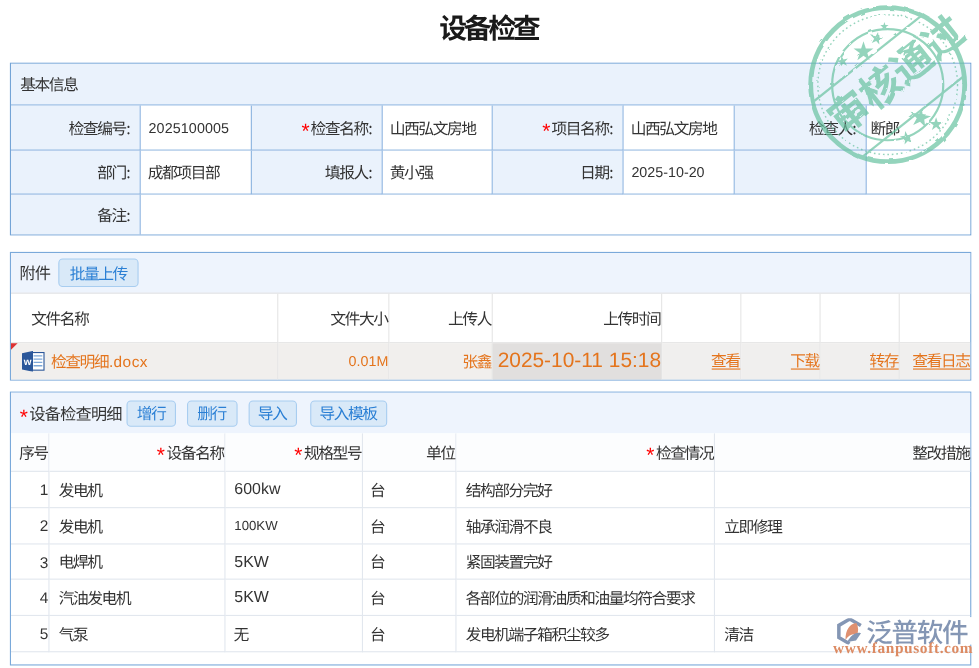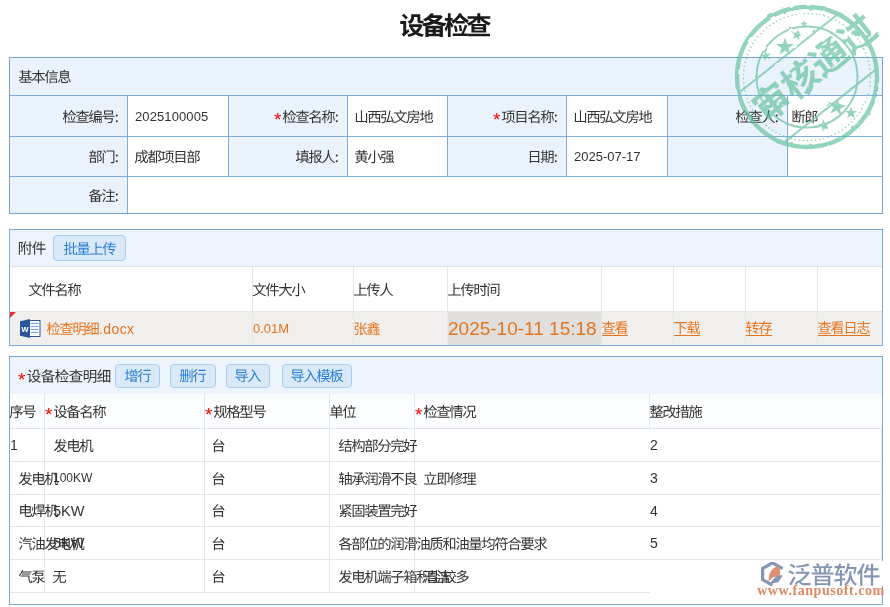--- a/index.html
+++ b/index.html
@@ -5,21 +5,21 @@
 #page{position:relative;width:890px;height:607px}
 .abs{position:absolute}
 .sec{position:absolute;left:9px;width:874px;border:1px solid #7aa9da;background:#fff}
 .flex{display:flex;align-items:center}
 .bar{background:#eef4fd;display:flex;align-items:center}
 .btn{background:#d9e9f8;border:1px solid #a8cdf0;border-radius:4px;display:flex;align-items:center;justify-content:center}
 .grid{display:grid}
 .cell{display:flex;align-items:center}
 .lbl{background:#eaf2fc;justify-content:flex-end;padding-right:8px}
 .val{background:#fff;justify-content:flex-start;padding-left:7px;color:#333;font-size:13px}
-.ctr{justify-content:flex-start}
+.ctr{justify-content:flex-end}
 .ast{color:#f00;font-size:19px;position:relative;top:4px;margin-right:2px;font-family:"Liberation Sans",sans-serif}
 .org{color:#e4741c;font-size:13px}
 .und{border-bottom:1px solid #e4741c;display:flex;align-items:center;padding-bottom:1px}
 </style></head><body>
 <div id="page">
 <svg width="0" height="0" style="position:absolute">
       <defs>
         <path id="b5907" d="M640 -666C599 -630 550 -599 494 -571C433 -598 381 -628 341 -662L346 -666ZM360 -854C306 -770 207 -680 59 -618C85 -598 122 -556 139 -528C180 -549 218 -571 253 -595C286 -567 322 -542 360 -519C255 -485 137 -462 17 -449C37 -422 60 -370 69 -338L148 -350V90H273V61H709V89H840V-355H174C288 -377 398 -408 497 -451C621 -401 764 -367 913 -350C928 -382 961 -434 986 -461C861 -472 739 -492 632 -523C716 -578 787 -645 836 -728L757 -775L737 -769H444C460 -788 474 -808 488 -828ZM273 -105H434V-41H273ZM273 -198V-252H434V-198ZM709 -105V-41H558V-105ZM709 -198H558V-252H709Z"></path>
         <path id="b5ba1" d="M413 -828C423 -806 434 -779 442 -755H71V-567H191V-640H803V-567H928V-755H587C577 -784 554 -829 539 -862ZM245 -254H436V-180H245ZM245 -353V-426H436V-353ZM750 -254V-180H561V-254ZM750 -353H561V-426H750ZM436 -615V-529H130V-30H245V-76H436V88H561V-76H750V-35H871V-529H561V-615Z"></path>
         <path id="b67e5" d="M324 -220H662V-169H324ZM324 -346H662V-296H324ZM61 -44V61H940V-44ZM437 -850V-738H53V-634H321C244 -557 135 -491 24 -455C49 -432 84 -388 101 -360C136 -374 171 -391 205 -410V-90H788V-417C823 -397 859 -381 896 -367C912 -397 948 -442 974 -465C861 -499 749 -560 669 -634H949V-738H556V-850ZM230 -425C309 -474 380 -535 437 -605V-454H556V-606C616 -535 691 -473 773 -425Z"></path>
@@ -296,21 +296,21 @@
         </div>
 <div class="cell lbl" style="border-right:1px solid #80acdc;border-bottom:1px solid #80acdc">
           <svg width="29.6" height="13.0" viewBox="0 0 29.6 13.0" style="display:inline-block;vertical-align:middle;overflow:visible">
             <g fill="#333">
               <use href="#r65e5" transform="translate(-0.65,12.01) scale(0.01430)"></use>
               <use href="#r671f" transform="translate(12.35,12.01) scale(0.01430)"></use>
               <use href="#r3a" transform="translate(25.82,12.01) scale(0.01430)"></use>
             </g>
           </svg>
         </div>
-<div class="cell val" style="border-right:1px solid #80acdc;border-bottom:1px solid #80acdc">2025-07-17</div>
+<div class="cell val" style="border-right:1px solid #80acdc;border-bottom:1px solid #80acdc">2025-10-20</div>
 <div class="cell lbl" style="border-right:1px solid #80acdc;border-bottom:1px solid #80acdc"></div>
 <div class="cell val" style="border-bottom:1px solid #80acdc"></div>
 <div class="cell lbl" style="border-right:1px solid #80acdc">
           <svg width="29.6" height="13.0" viewBox="0 0 29.6 13.0" style="display:inline-block;vertical-align:middle;overflow:visible">
             <g fill="#333">
               <use href="#r5907" transform="translate(-0.65,12.01) scale(0.01430)"></use>
               <use href="#r6ce8" transform="translate(12.35,12.01) scale(0.01430)"></use>
               <use href="#r3a" transform="translate(25.82,12.01) scale(0.01430)"></use>
             </g>
           </svg>
@@ -574,20 +574,23 @@
           <span style="font-size:14px;color:#333">1</span>
         </div>
 <div class="cell " style="border-right:1px solid #e2e7ee;border-bottom:1px solid #e2e7ee;padding-left:9px">
           <svg width="39.0" height="13.0" viewBox="0 0 39.0 13.0" style="display:inline-block;vertical-align:middle;overflow:visible">
             <g fill="#333">
               <use href="#r53d1" transform="translate(-0.65,12.01) scale(0.01430)"></use>
               <use href="#r7535" transform="translate(12.35,12.01) scale(0.01430)"></use>
               <use href="#r673a" transform="translate(25.35,12.01) scale(0.01430)"></use>
             </g>
           </svg>
+        </div>
+<div class="cell " style="border-right:1px solid #e2e7ee;border-bottom:1px solid #e2e7ee;padding-left:8px">
+          <span style="font-size:14.5px;color:#333">600kw</span>
         </div>
 <div class="cell " style="border-right:1px solid #e2e7ee;border-bottom:1px solid #e2e7ee;padding-left:7px">
           <svg width="13.0" height="13.0" viewBox="0 0 13.0 13.0" style="display:inline-block;vertical-align:middle;overflow:visible">
             <g fill="#333">
               <use href="#r53f0" transform="translate(-0.65,12.01) scale(0.01430)"></use>
             </g>
           </svg>
         </div>
 <div class="cell " style="border-right:1px solid #e2e7ee;border-bottom:1px solid #e2e7ee;padding-left:9px">
           <svg width="78.0" height="13.0" viewBox="0 0 78.0 13.0" style="display:inline-block;vertical-align:middle;overflow:visible">

